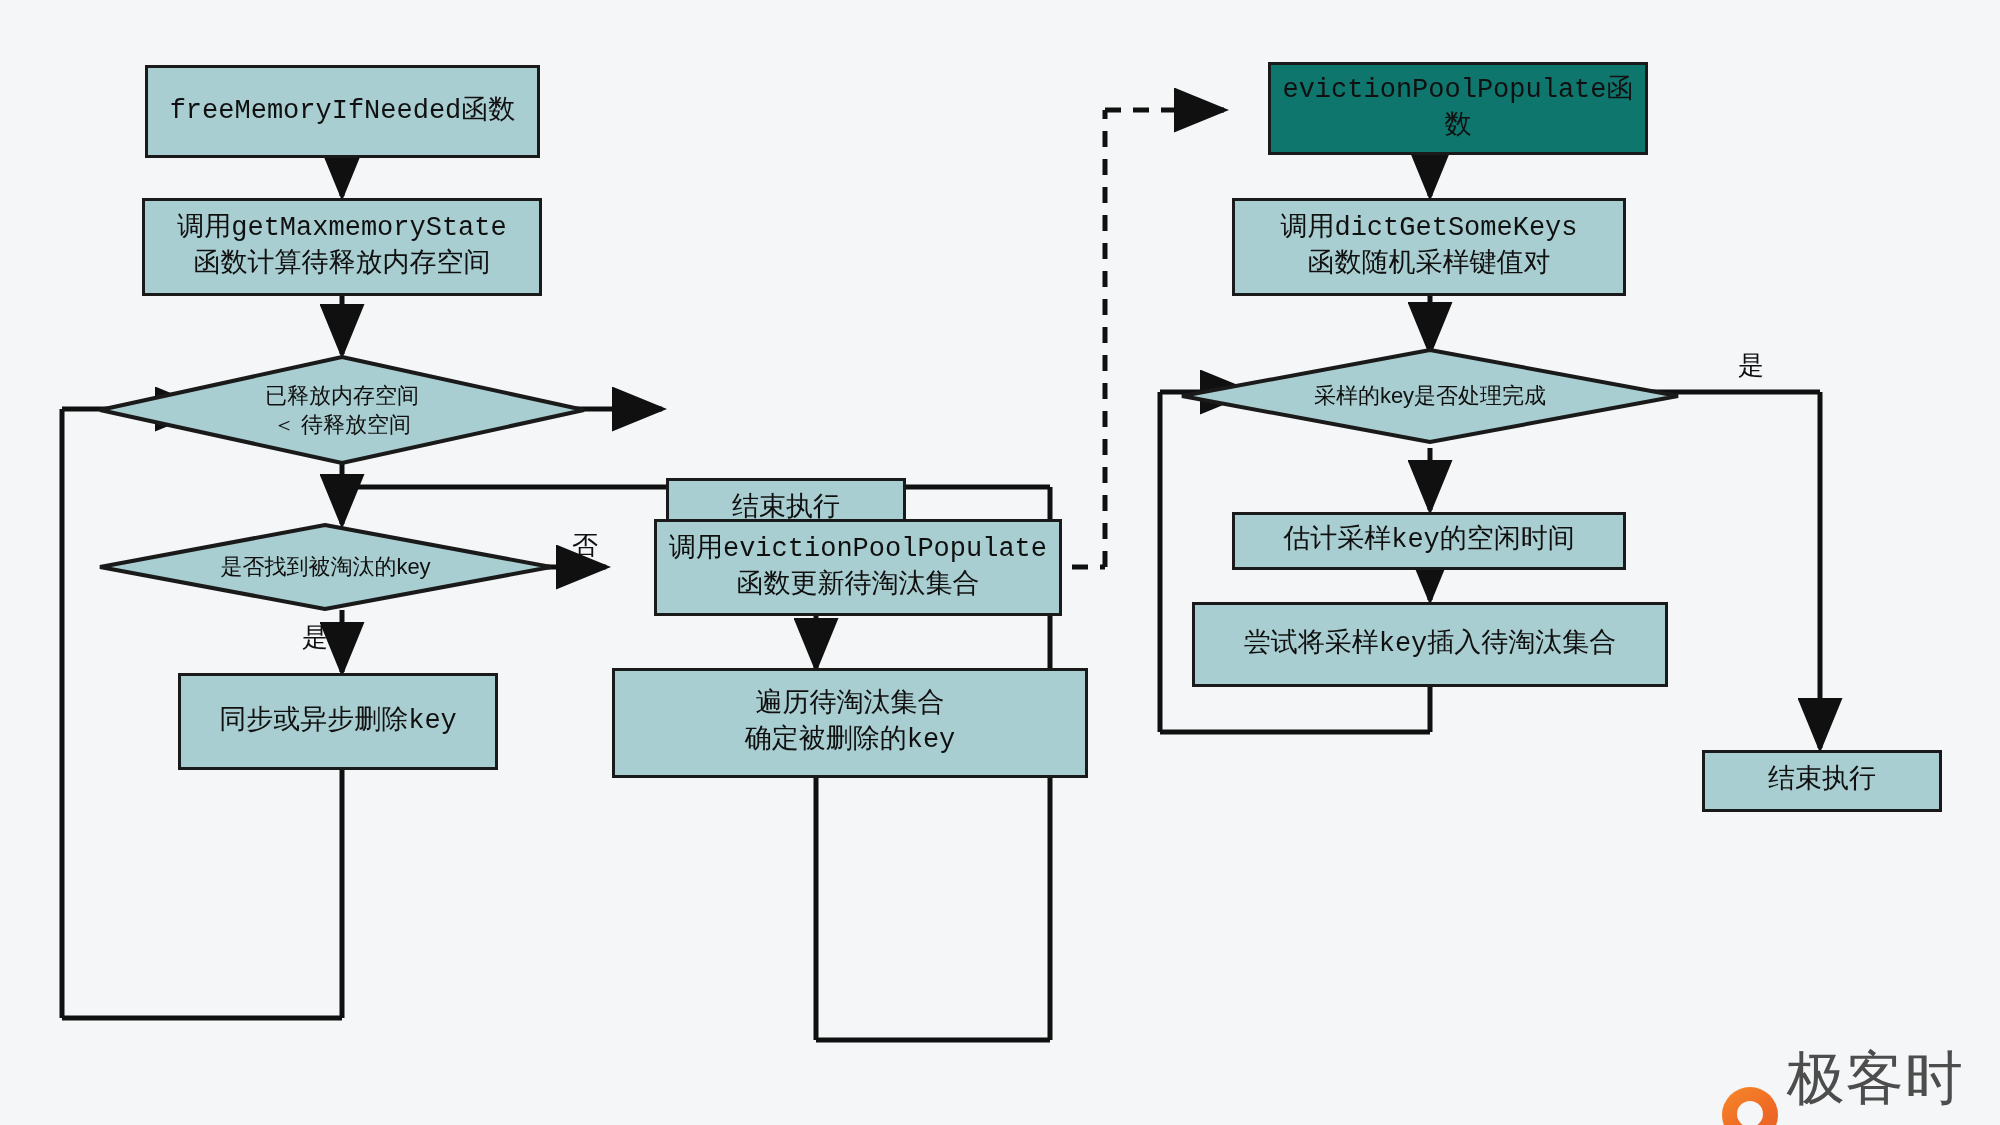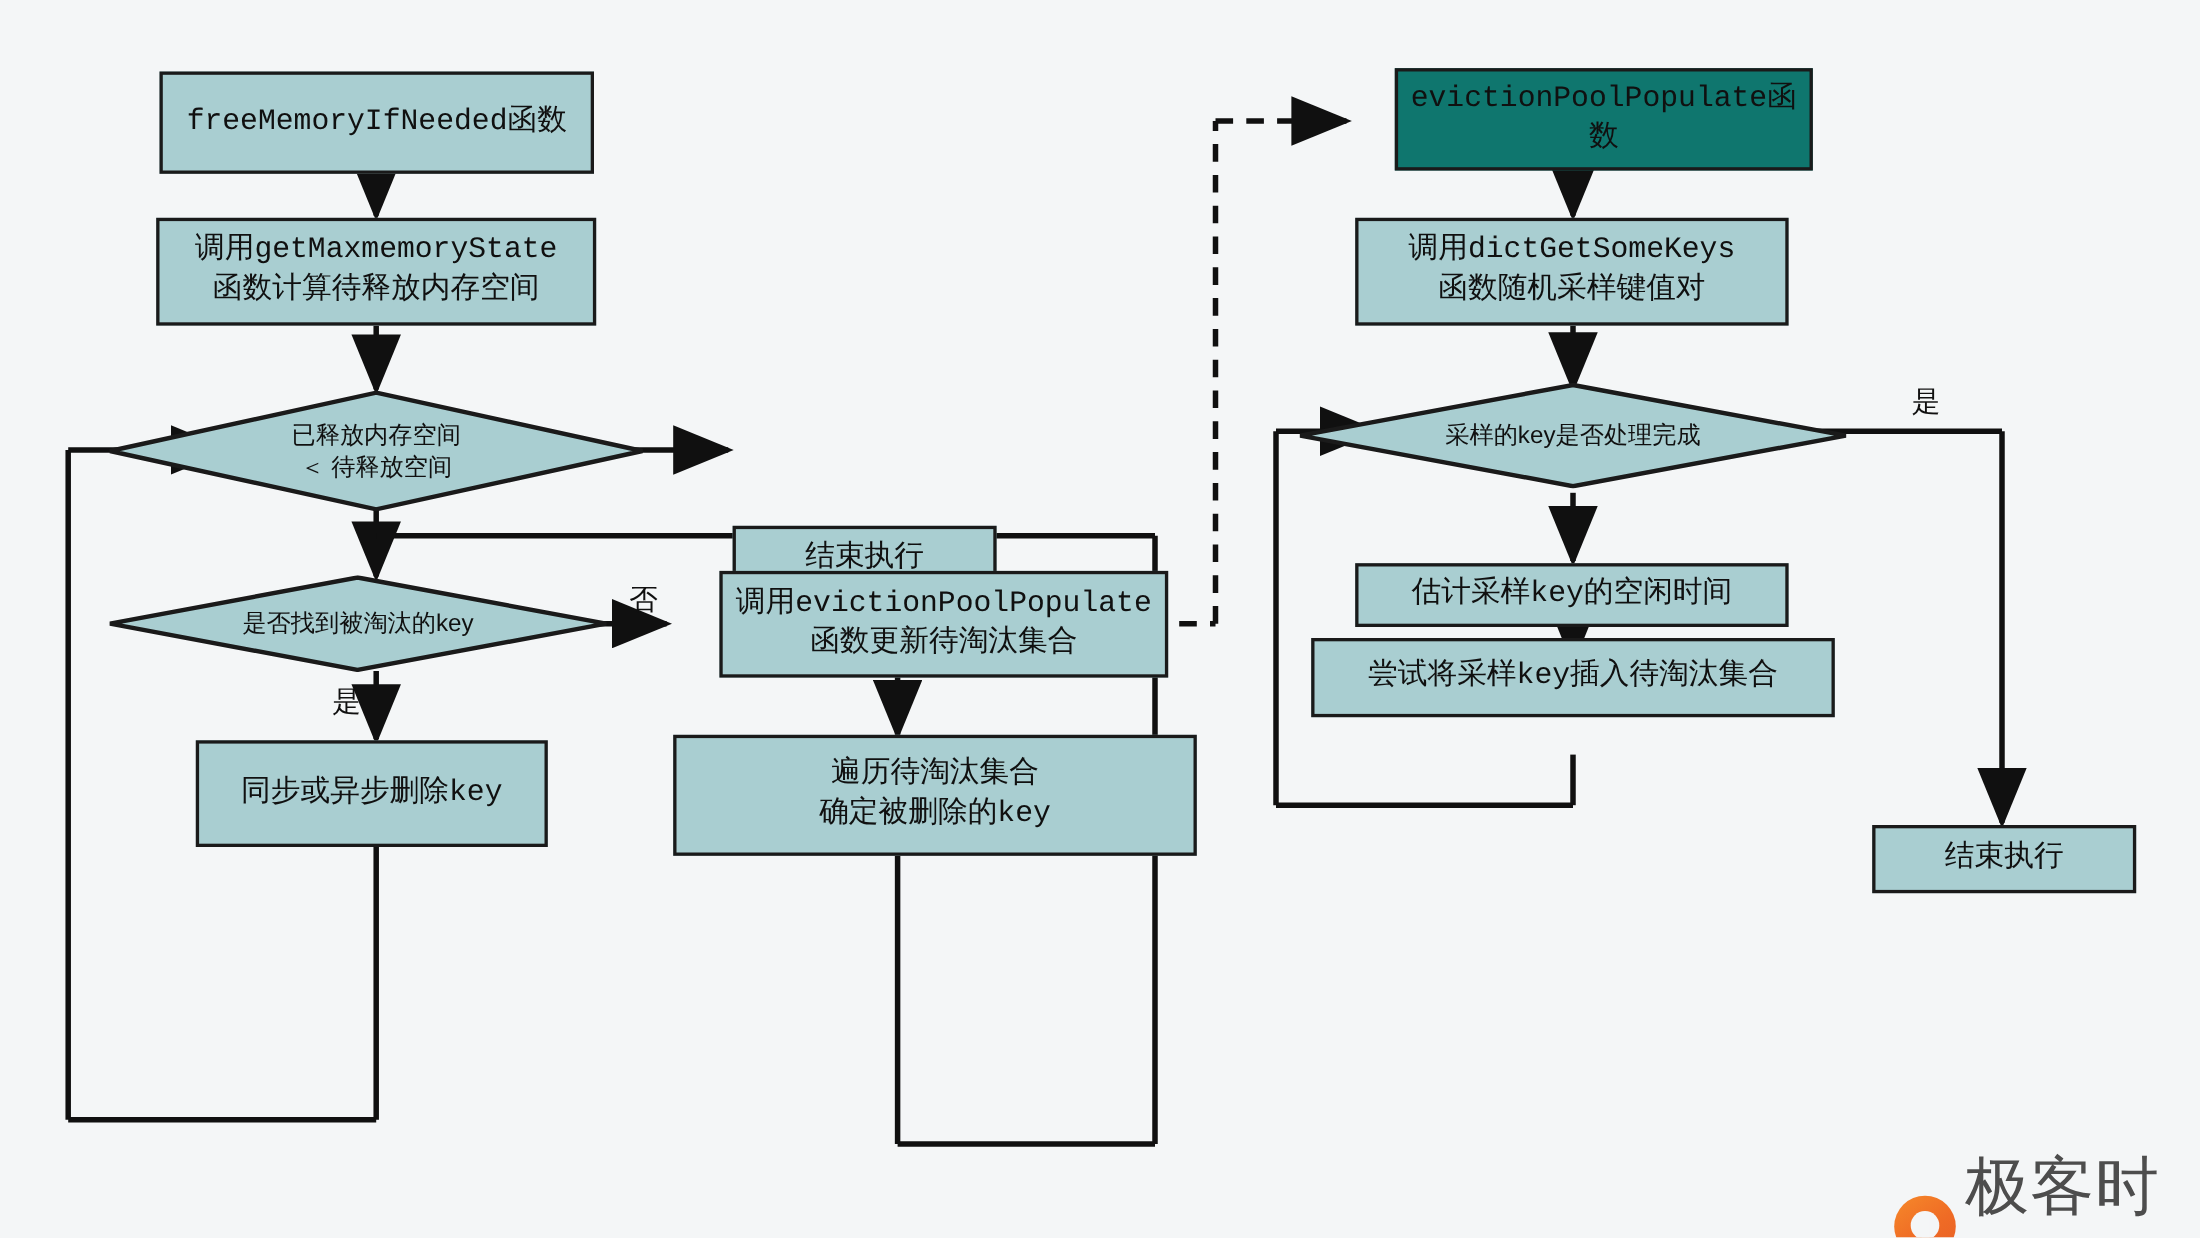--- a/index.html
+++ b/index.html
@@ -231,21 +231,21 @@
     <svg class="dec-shape" viewBox="0 0 500 96" preserveAspectRatio="none">
       <polygon points="250,2 498,48 250,94 2,48" fill="#a9ced1" stroke="#1a1a1a" stroke-width="4"></polygon>
     </svg>
     <span class="dec-label">采样的key是否处理完成</span>
   </div>
 
   <div class="node proc" style="left: 1232px; top: 512px; width: 394px; height: 58px; background: rgb(169, 206, 209); border-color: rgb(26, 26, 26);">
     <span>估计采样key的空闲时间</span>
   </div>
 
-  <div class="node proc" style="left: 1192px; top: 580px; width: 476px; height: 72px; background: rgb(169, 206, 209); border-color: rgb(26, 26, 26);">
+  <div class="node proc" style="left: 1192px; top: 602px; width: 476px; height: 85px; background: rgb(169, 206, 209); border-color: rgb(26, 26, 26);">
     <span>尝试将采样key插入待淘汰集合</span>
   </div>
 
   <div class="node proc" style="left: 1702px; top: 750px; width: 240px; height: 62px; background: rgb(169, 206, 209); border-color: rgb(26, 26, 26);">
     <span>结束执行</span>
   </div>
 
   <span class="edge-label" style="left:1738px; top:348px;">是</span>
 
   <div id="watermark" style="left:1722px; top:1040px;">

